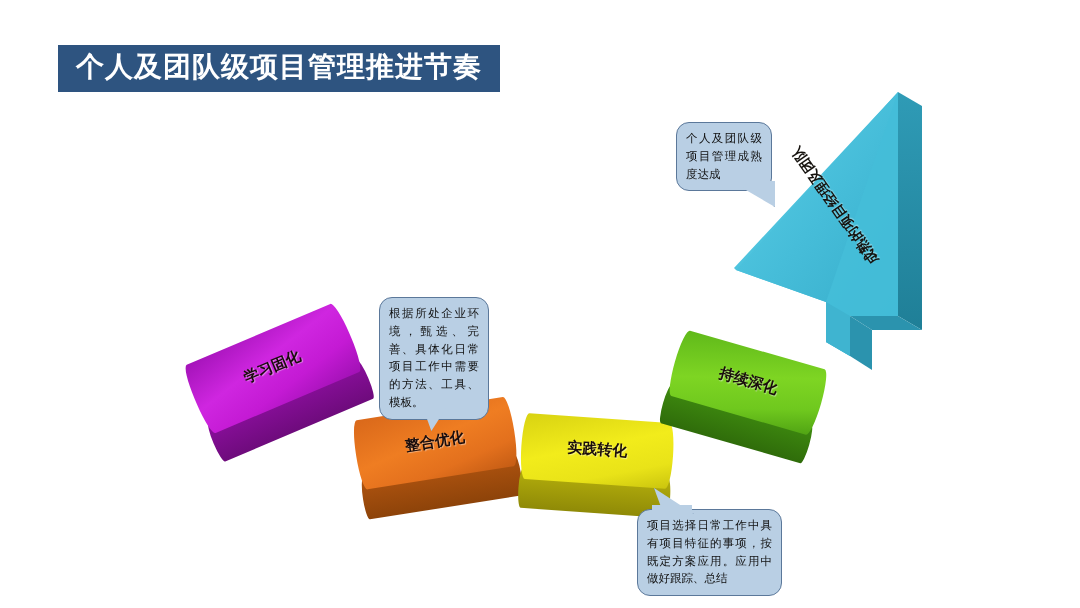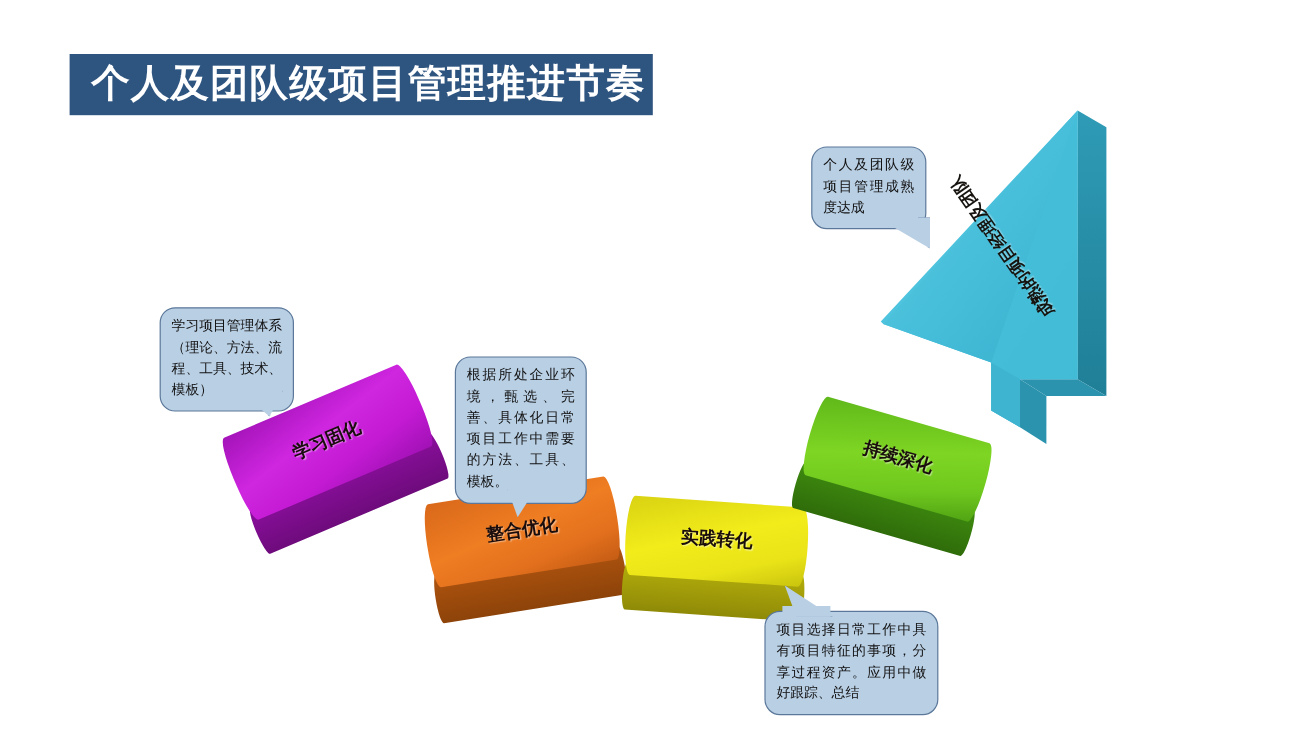--- a/index.html
+++ b/index.html
@@ -14,24 +14,24 @@
     background: #ffffff;
     overflow: hidden;
     font-family: "Liberation Sans", "DejaVu Sans", sans-serif;
   }
 
   
   #title-bar {
     position: absolute;
     left: 58px;
     top: 45px;
-    padding: 7px 6px 9px 18px;
+    padding: 7px 18px 9px 18px;
     background: #2e5480;
     color: #ffffff;
-    font-size: 32px;
+    font-size: 28px;
     font-weight: bold;
     letter-spacing: 1px;
     line-height: 1.1;
     white-space: nowrap;
   }
 
   
   .callout {
     position: absolute;
     background: #b9cfe4;
@@ -300,38 +300,33 @@
     <div class="face-top"></div>
     <div class="blabel">实践转化</div>
   </div>
 
   <div class="block" id="block-deepen">
     <div class="face-side"></div>
     <div class="face-top"></div>
     <div class="blabel">持续深化</div>
   </div>
 
-  <div class="callout" id="callout-learn">
-    <span>学习项目管理体系（理论、方法、流程、工具、技术、模板）</span>
-    <div class="tail-shape"></div>
-    <div class="tail-mask"></div>
-  </div>
 
   <div class="callout" id="callout-integrate">
     <span>根据所处企业环境，甄选、完善、具体化日常项目工作中需要的方法、工具、模板。</span>
     <div class="tail-shape"></div>
     <div class="tail-mask"></div>
   </div>
 
   <div class="callout" id="callout-goal">
     <span>个人及团队级项目管理成熟度达成</span>
     <div class="tail-shape"></div>
     <div class="tail-mask"></div>
   </div>
 
 
   <div class="callout" id="callout-practice">
-    <span>项目选择日常工作中具有项目特征的事项，分享过程资产。应用中做好跟踪、总结</span>
+    <span>项目选择日常工作中具有项目特征的事项，按既定方案应用。应用中做好跟踪、总结</span>
     <div class="tail-shape"></div>
     <div class="tail-mask"></div>
   </div>
 
 </div>
 
 </body></html>

